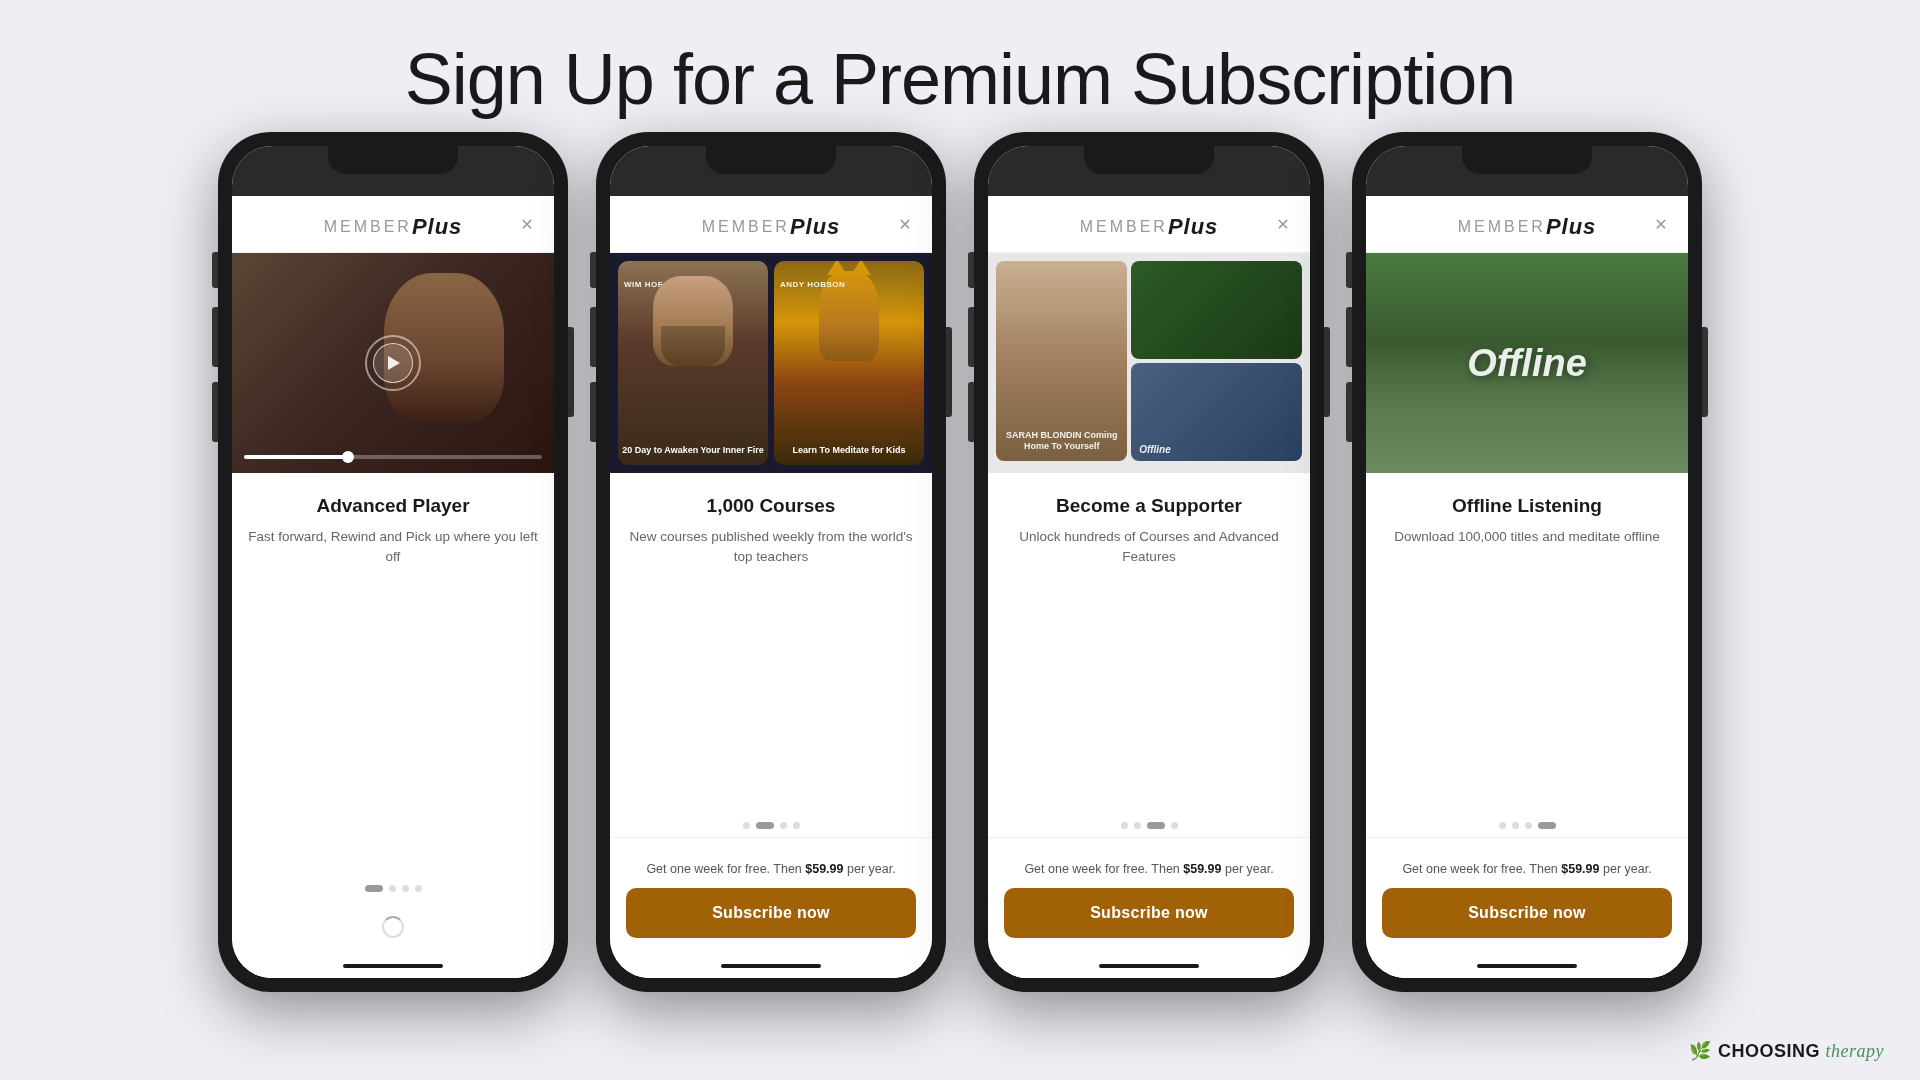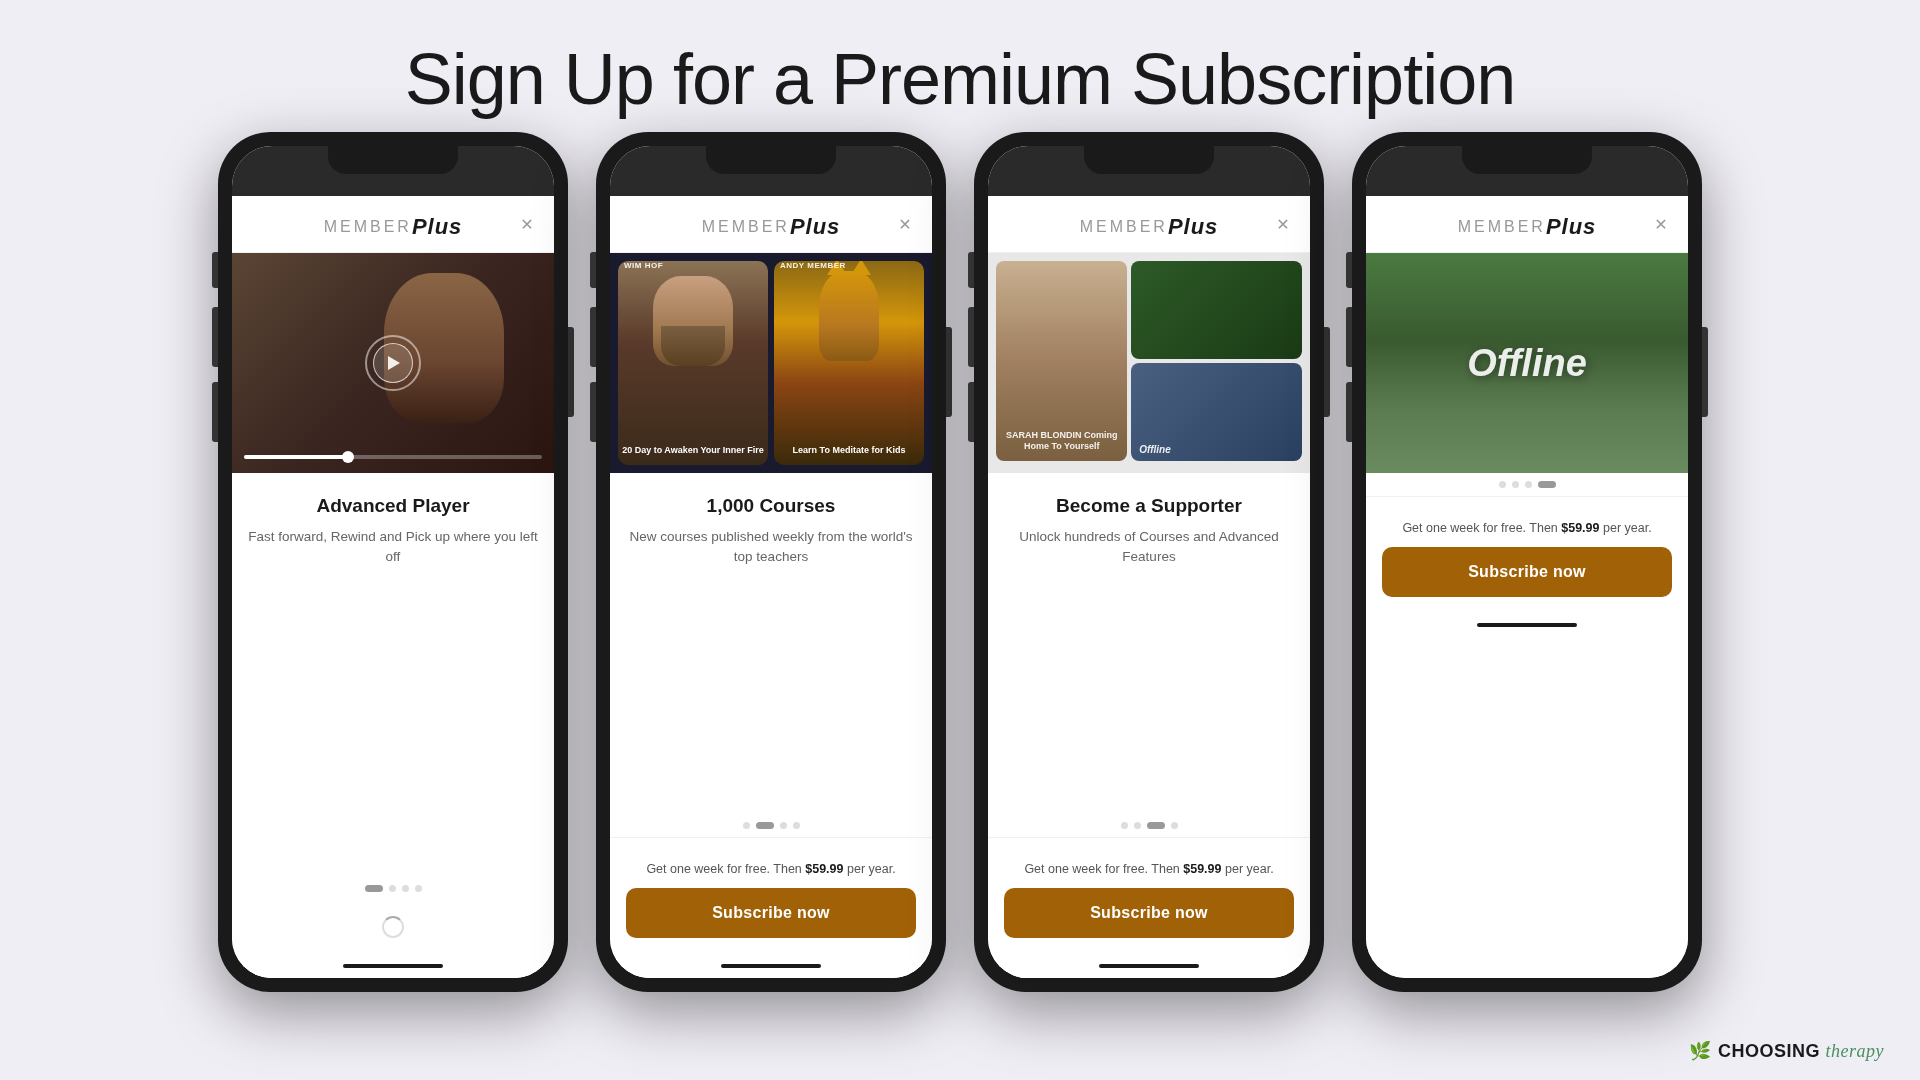--- a/index.html
+++ b/index.html
@@ -235,21 +235,21 @@
       right: 4px;
       text-align: center;
       font-size: 9px;
       color: #fff;
       font-weight: 600;
       line-height: 1.3;
     }
 
     .course-teacher {
       position: absolute;
-      top: 0;
+      top: 19px;
       left: 6px;
       font-size: 8px;
       color: rgba(255,255,255,0.9);
       font-weight: 600;
       letter-spacing: 0.5px;
     }
 
     
     .supporter-grid {
       width: 100%;
@@ -642,21 +642,21 @@
                 <div class="man-beard"></div>
               </div>
               <div class="course-teacher">WIM HOF</div>
               <div class="course-label">20 Day to Awaken Your Inner Fire</div>
             </div>
             <div class="course-card course-card-2">
               <div class="fox-shape">
                 <div class="fox-ears-left"></div>
                 <div class="fox-ears-right"></div>
               </div>
-              <div class="course-teacher">ANDY MEMBER</div>
+              <div class="course-teacher">ANDY HOBSON</div>
               <div class="course-label">Learn To Meditate for Kids</div>
             </div>
           </div>
         </div>
         <div class="feature-text">
           <div class="feature-title">1,000 Courses</div>
           <div class="feature-desc">New courses published weekly from the world's top teachers</div>
         </div>
         <div class="pagination-dots">
           <div class="dot"></div>
@@ -737,20 +737,24 @@
         <div class="member-plus-header">
           <span class="member-text">MEMBER</span>
             <span class="plus-text">Plus</span>
           <div class="close-btn">✕</div>
         </div>
         <div class="feature-image">
           <div class="offline-bg">
             <span class="offline-title">Offline</span>
           </div>
         </div>
+        <div class="feature-text">
+          <div class="feature-title">Offline Listening</div>
+          <div class="feature-desc">Download 100,000 titles and meditate offline</div>
+        </div>
         <div class="pagination-dots">
           <div class="dot"></div>
           <div class="dot"></div>
           <div class="dot"></div>
           <div class="dot active"></div>
         </div>
         <div class="phone-bottom">
           <div class="pricing-text">
             <span>Get one week for free. Then </span><strong>$59.99</strong><span> per year.</span>
           </div>

